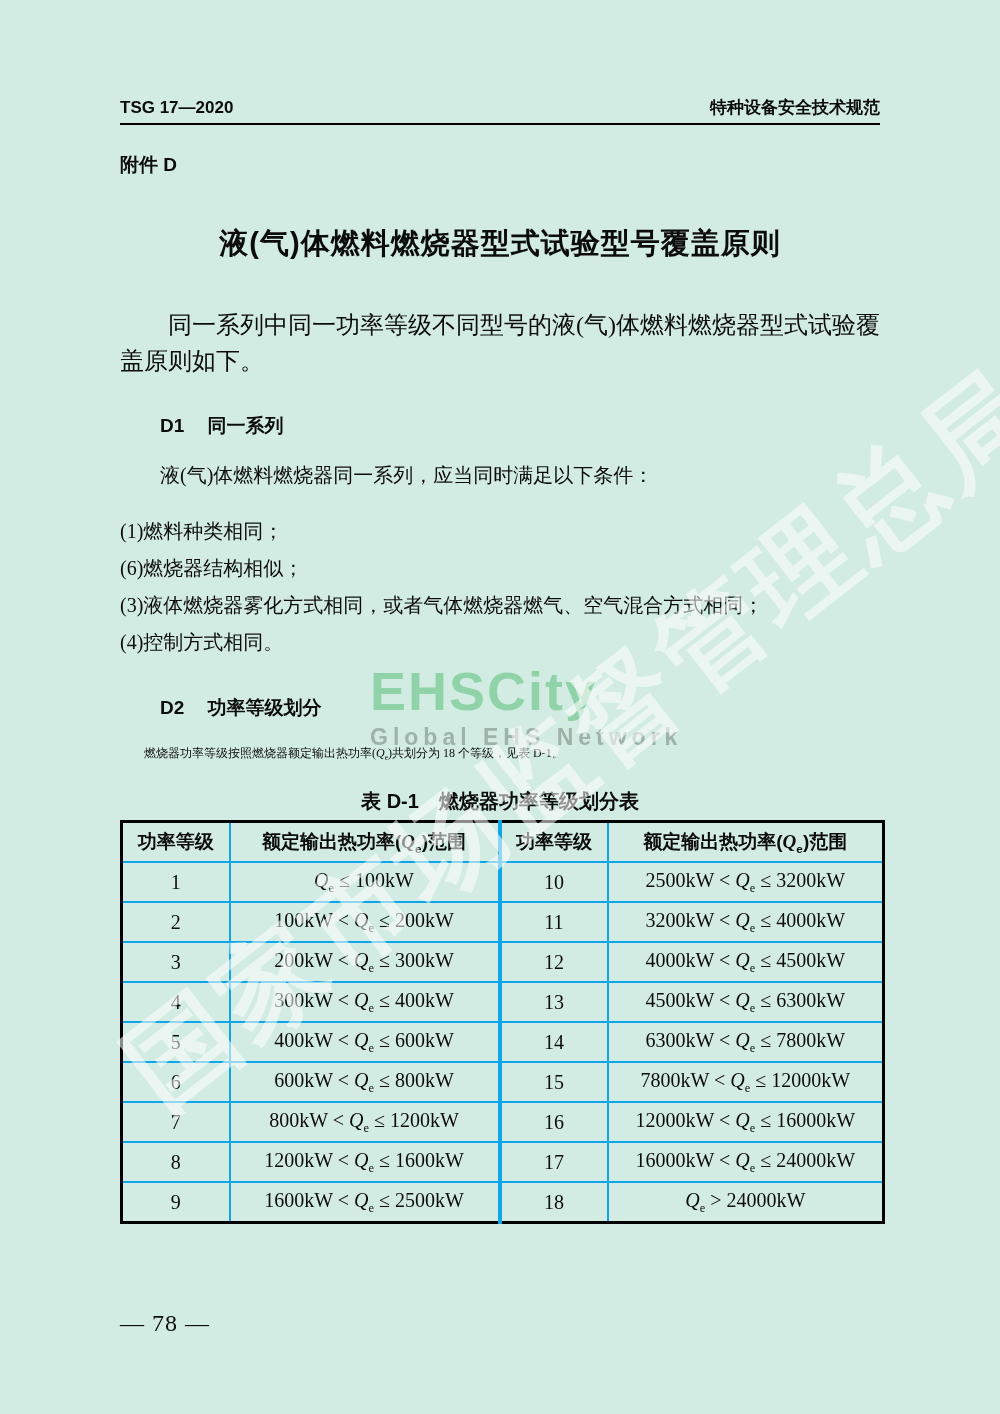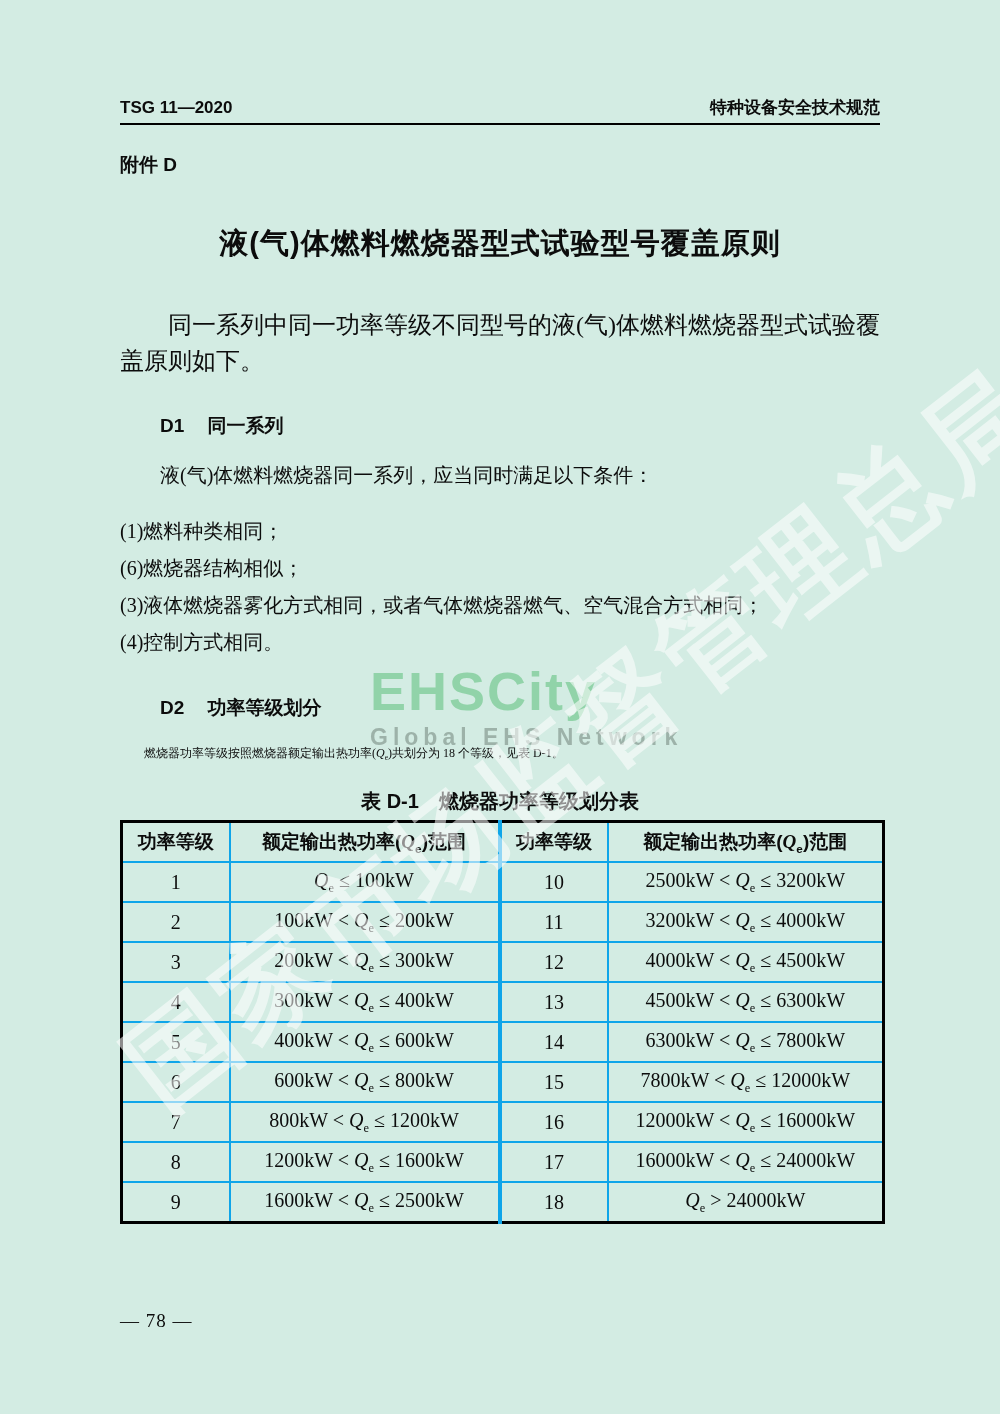--- a/index.html
+++ b/index.html
@@ -39,21 +39,21 @@
   .power-table th, .power-table td {
     border:2px solid #0ea5e9; height:38px; text-align:center; vertical-align:middle;
     padding:0 2px; overflow:hidden; }
   .power-table th { font-family:"Liberation Sans", sans-serif; font-weight:bold; font-size:19px; }
   .power-table td { font-family:"Liberation Serif", serif; font-size:20px; }
   .power-table .mid { border-left-width:4px; }
 
   .q-sym { font-style:italic; font-family:"Liberation Serif", serif; }
   sub { font-size:0.62em; }
 
-  .page-footer { margin-top:86px; font-size:19px; letter-spacing:1px; }
+  .page-footer { margin-top:86px; font-size:24px; letter-spacing:1px; }
 
   
   .wm-logo { position:absolute; left:370px; top:660px; z-index:0; pointer-events:none;
     font-family:"Liberation Sans", sans-serif; text-align:left; }
   .wm-logo-text { font-weight:bold; font-size:54px; line-height:62px; letter-spacing:2px;
     color:rgba(102,195,130,0.60); }
   .wm-logo-tagline { margin-top:2px; font-weight:bold; font-size:23px; letter-spacing:5px;
     color:rgba(128,148,138,0.65); }
   .wm-diagonal { position:absolute; left:22px; top:668px; z-index:2; pointer-events:none;
     white-space:nowrap; transform:rotate(-38deg); transform-origin:50% 50%;
@@ -66,21 +66,21 @@
 <div class="page">
 
   <div class="wm-logo">
     <div class="wm-logo-text">EHSCity</div>
     <div class="wm-logo-tagline">Global EHS Network</div>
   </div>
 
   <div class="content">
 
     <div class="doc-header">
-      <span>TSG 11—2020</span>
+      <span>TSG 17—2020</span>
       <span>特种设备安全技术规范</span>
     </div>
     <hr class="header-rule">
 
     <div class="attachment">附件 D</div>
 
     <div class="doc-title">液(气)体燃料燃烧器型式试验型号覆盖原则</div>
 
     <p class="intro">同一系列中同一功率等级不同型号的液(气)体燃料燃烧器型式试验覆盖原则如下。</p>
 

